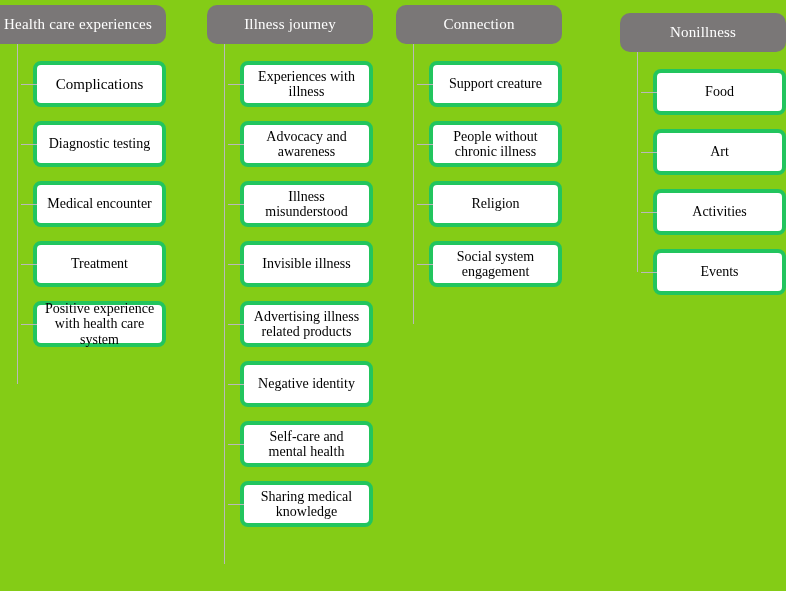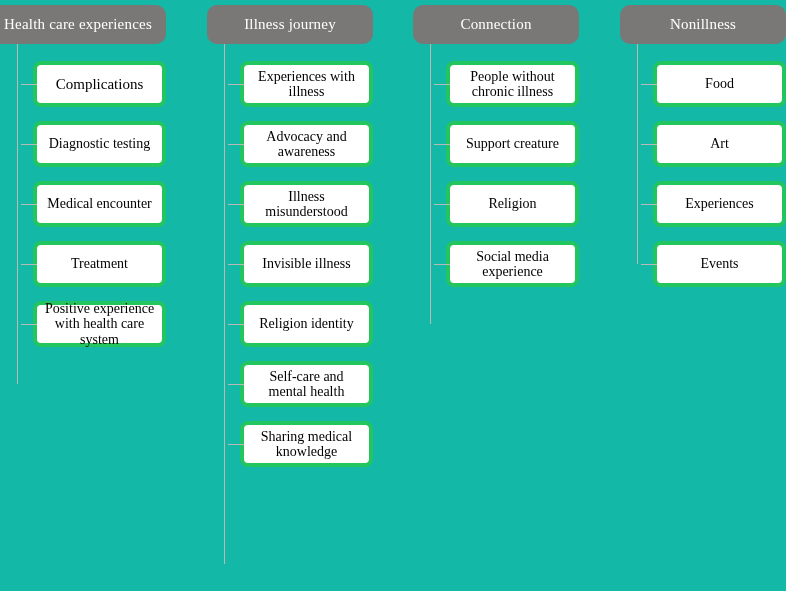--- a/index.html
+++ b/index.html
@@ -4,21 +4,21 @@
 <style>
   html, body {
     margin: 0;
     padding: 0;
     background: #ffffff;
   }
   .canvas {
     position: relative;
     width: 786px;
     height: 591px;
-    background: #14b8a6;
+    background: #84cc16;
     font-family: "Liberation Serif", "DejaVu Serif", serif;
     overflow: hidden;
     color: #000000;
   }
   .column {
     position: absolute;
     top: 5px;
     width: 166px;
   }
   .cat-header {
@@ -101,41 +101,42 @@
   </div>
 
   <div class="column" style="left:207px;">
     <div class="cat-header">Illness journey</div>
     <div class="vline h520"></div>
     <div class="nodes">
       <div class="node">Experiences with illness</div>
       <div class="node">Advocacy and awareness</div>
       <div class="node">Illness misunderstood</div>
       <div class="node">Invisible illness</div>
-      <div class="node">Religion identity</div>
+      <div class="node">Advertising illness related products</div>
+      <div class="node">Negative identity</div>
       <div class="node">Self-care and mental health</div>
       <div class="node">Sharing medical knowledge</div>
     </div>
   </div>
 
-  <div class="column" style="left:413px;">
+  <div class="column" style="left:396px;">
     <div class="cat-header">Connection</div>
     <div class="vline h280"></div>
     <div class="nodes">
+      <div class="node">Support creature</div>
       <div class="node">People without chronic illness</div>
-      <div class="node">Support creature</div>
       <div class="node">Religion</div>
-      <div class="node">Social media experience</div>
+      <div class="node">Social system engagement</div>
     </div>
   </div>
 
-  <div class="column" style="left:620px;">
+  <div class="column" style="left:620px;margin-top:8px;">
     <div class="cat-header">Nonillness</div>
     <div class="vline h220"></div>
     <div class="nodes">
       <div class="node">Food</div>
       <div class="node">Art</div>
-      <div class="node">Experiences</div>
+      <div class="node">Activities</div>
       <div class="node">Events</div>
     </div>
   </div>
 
 </div>
 
 </body></html>

